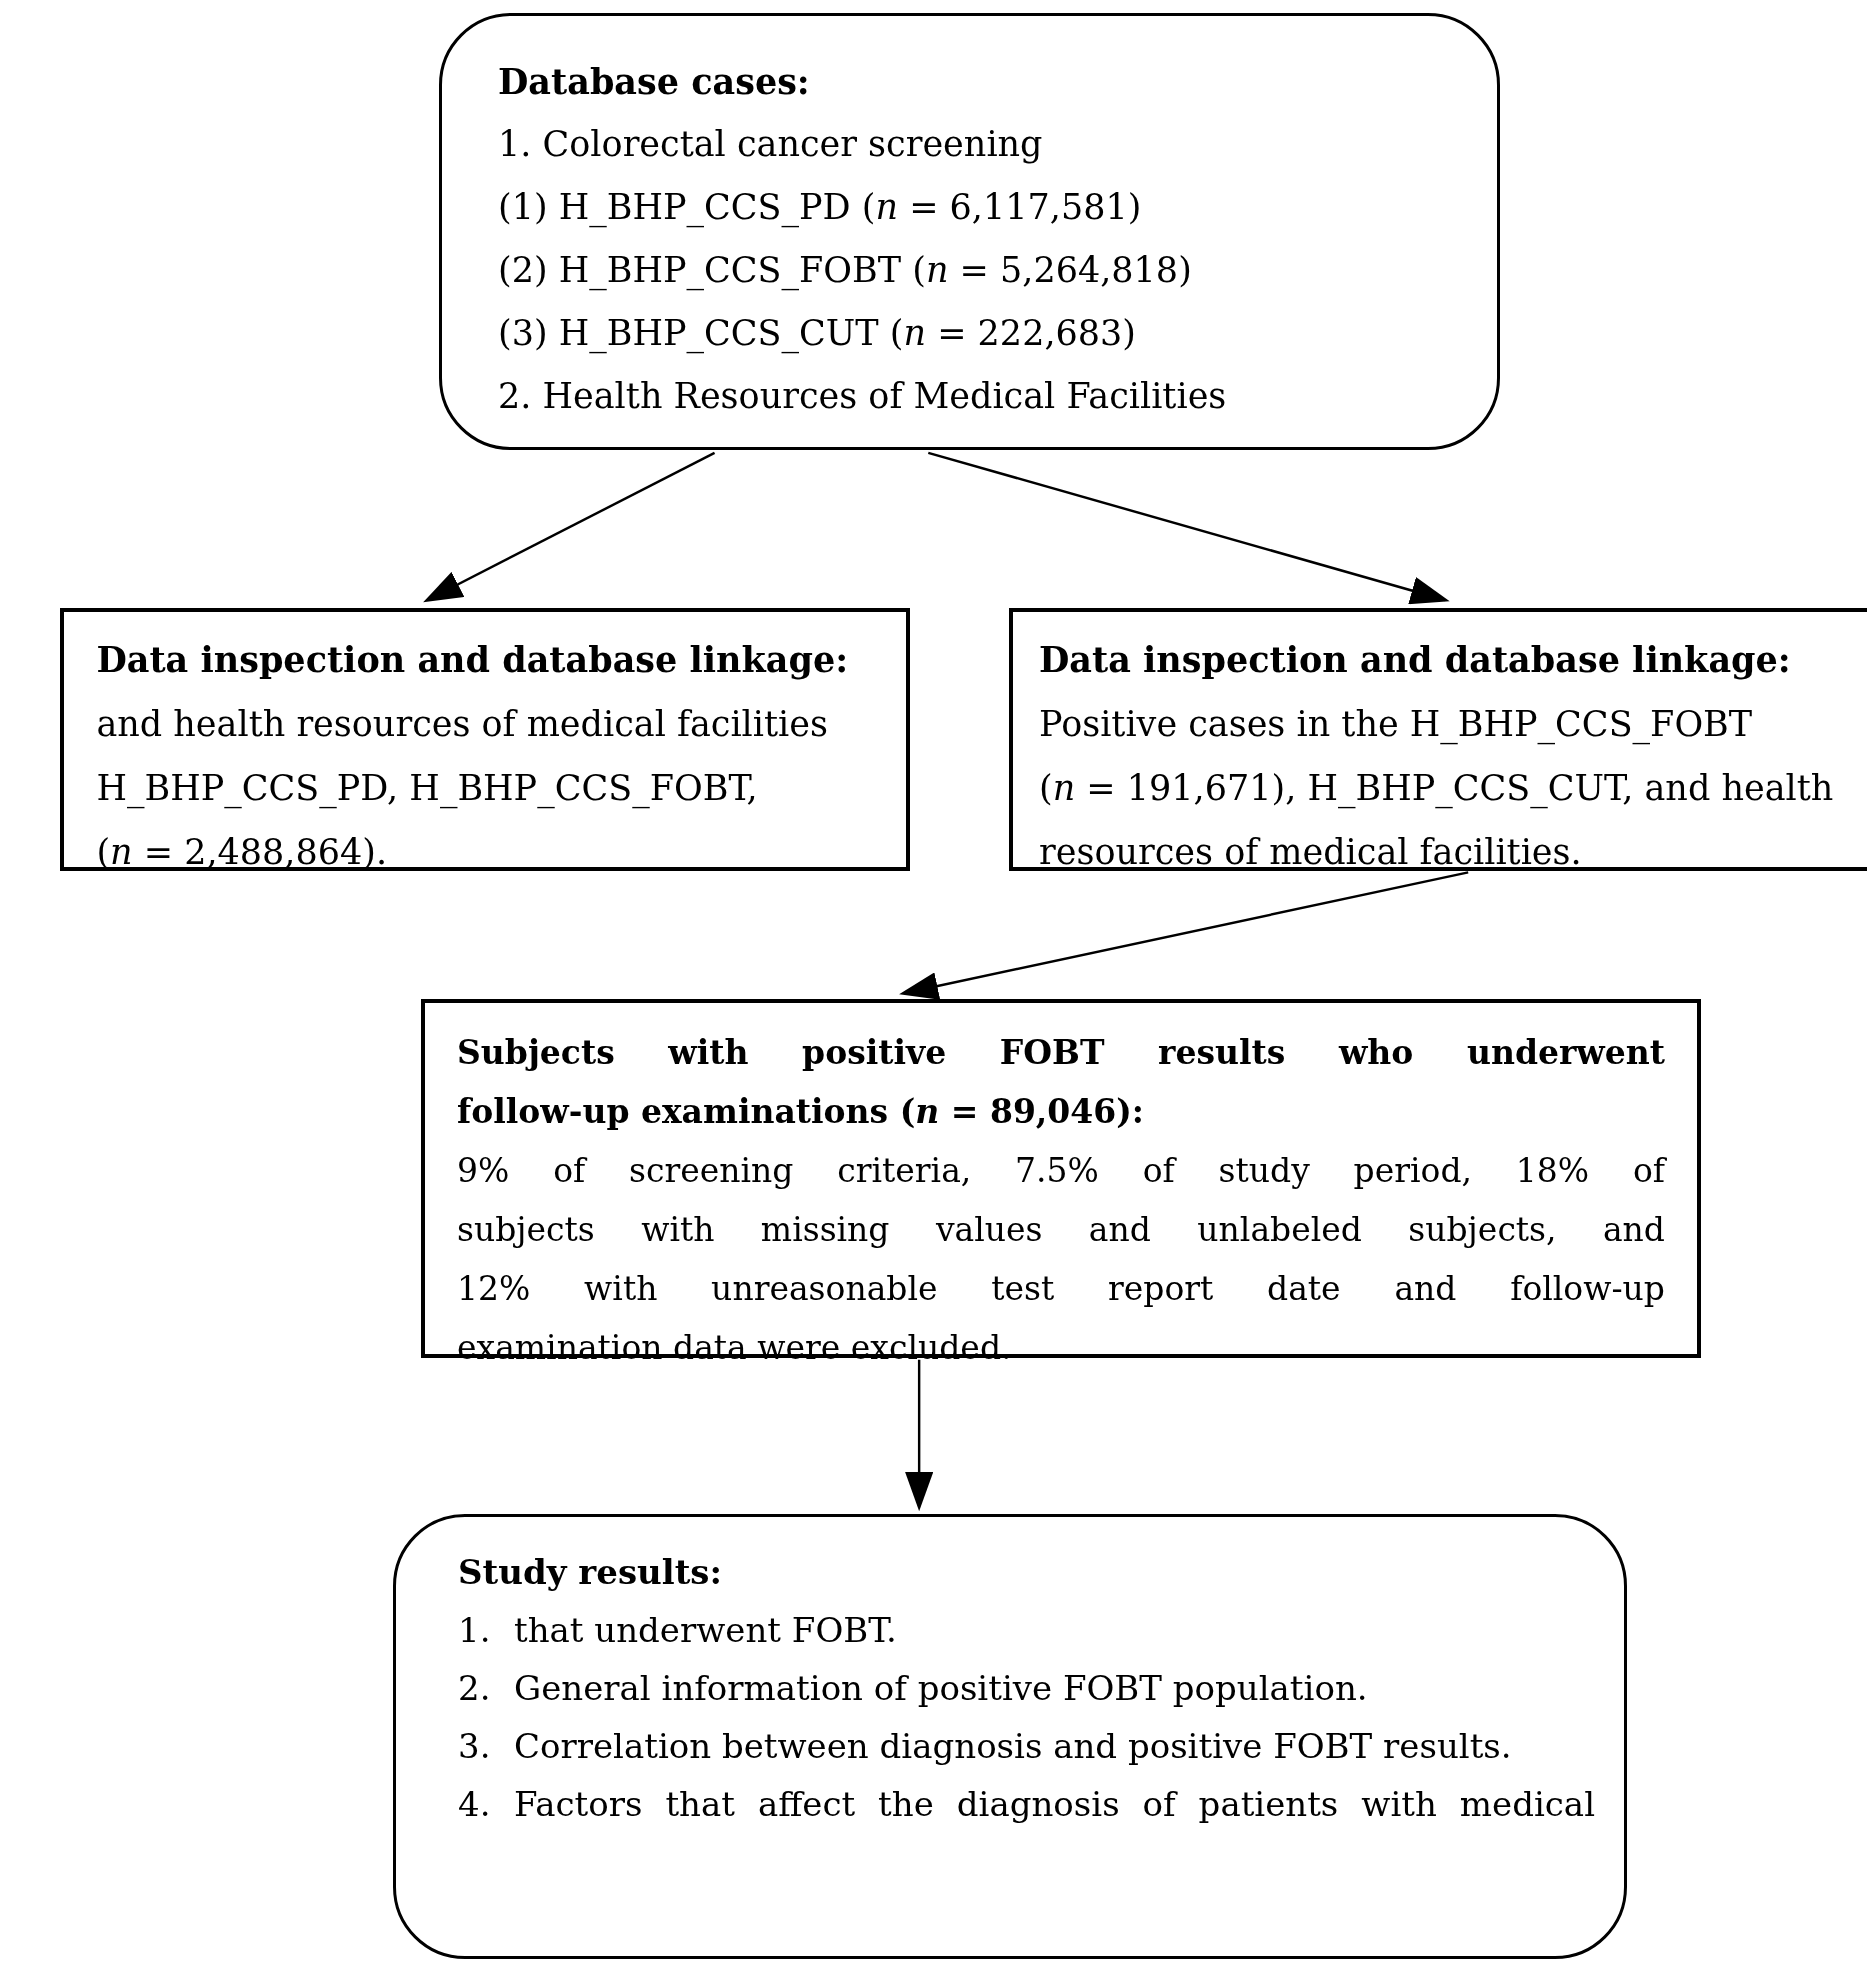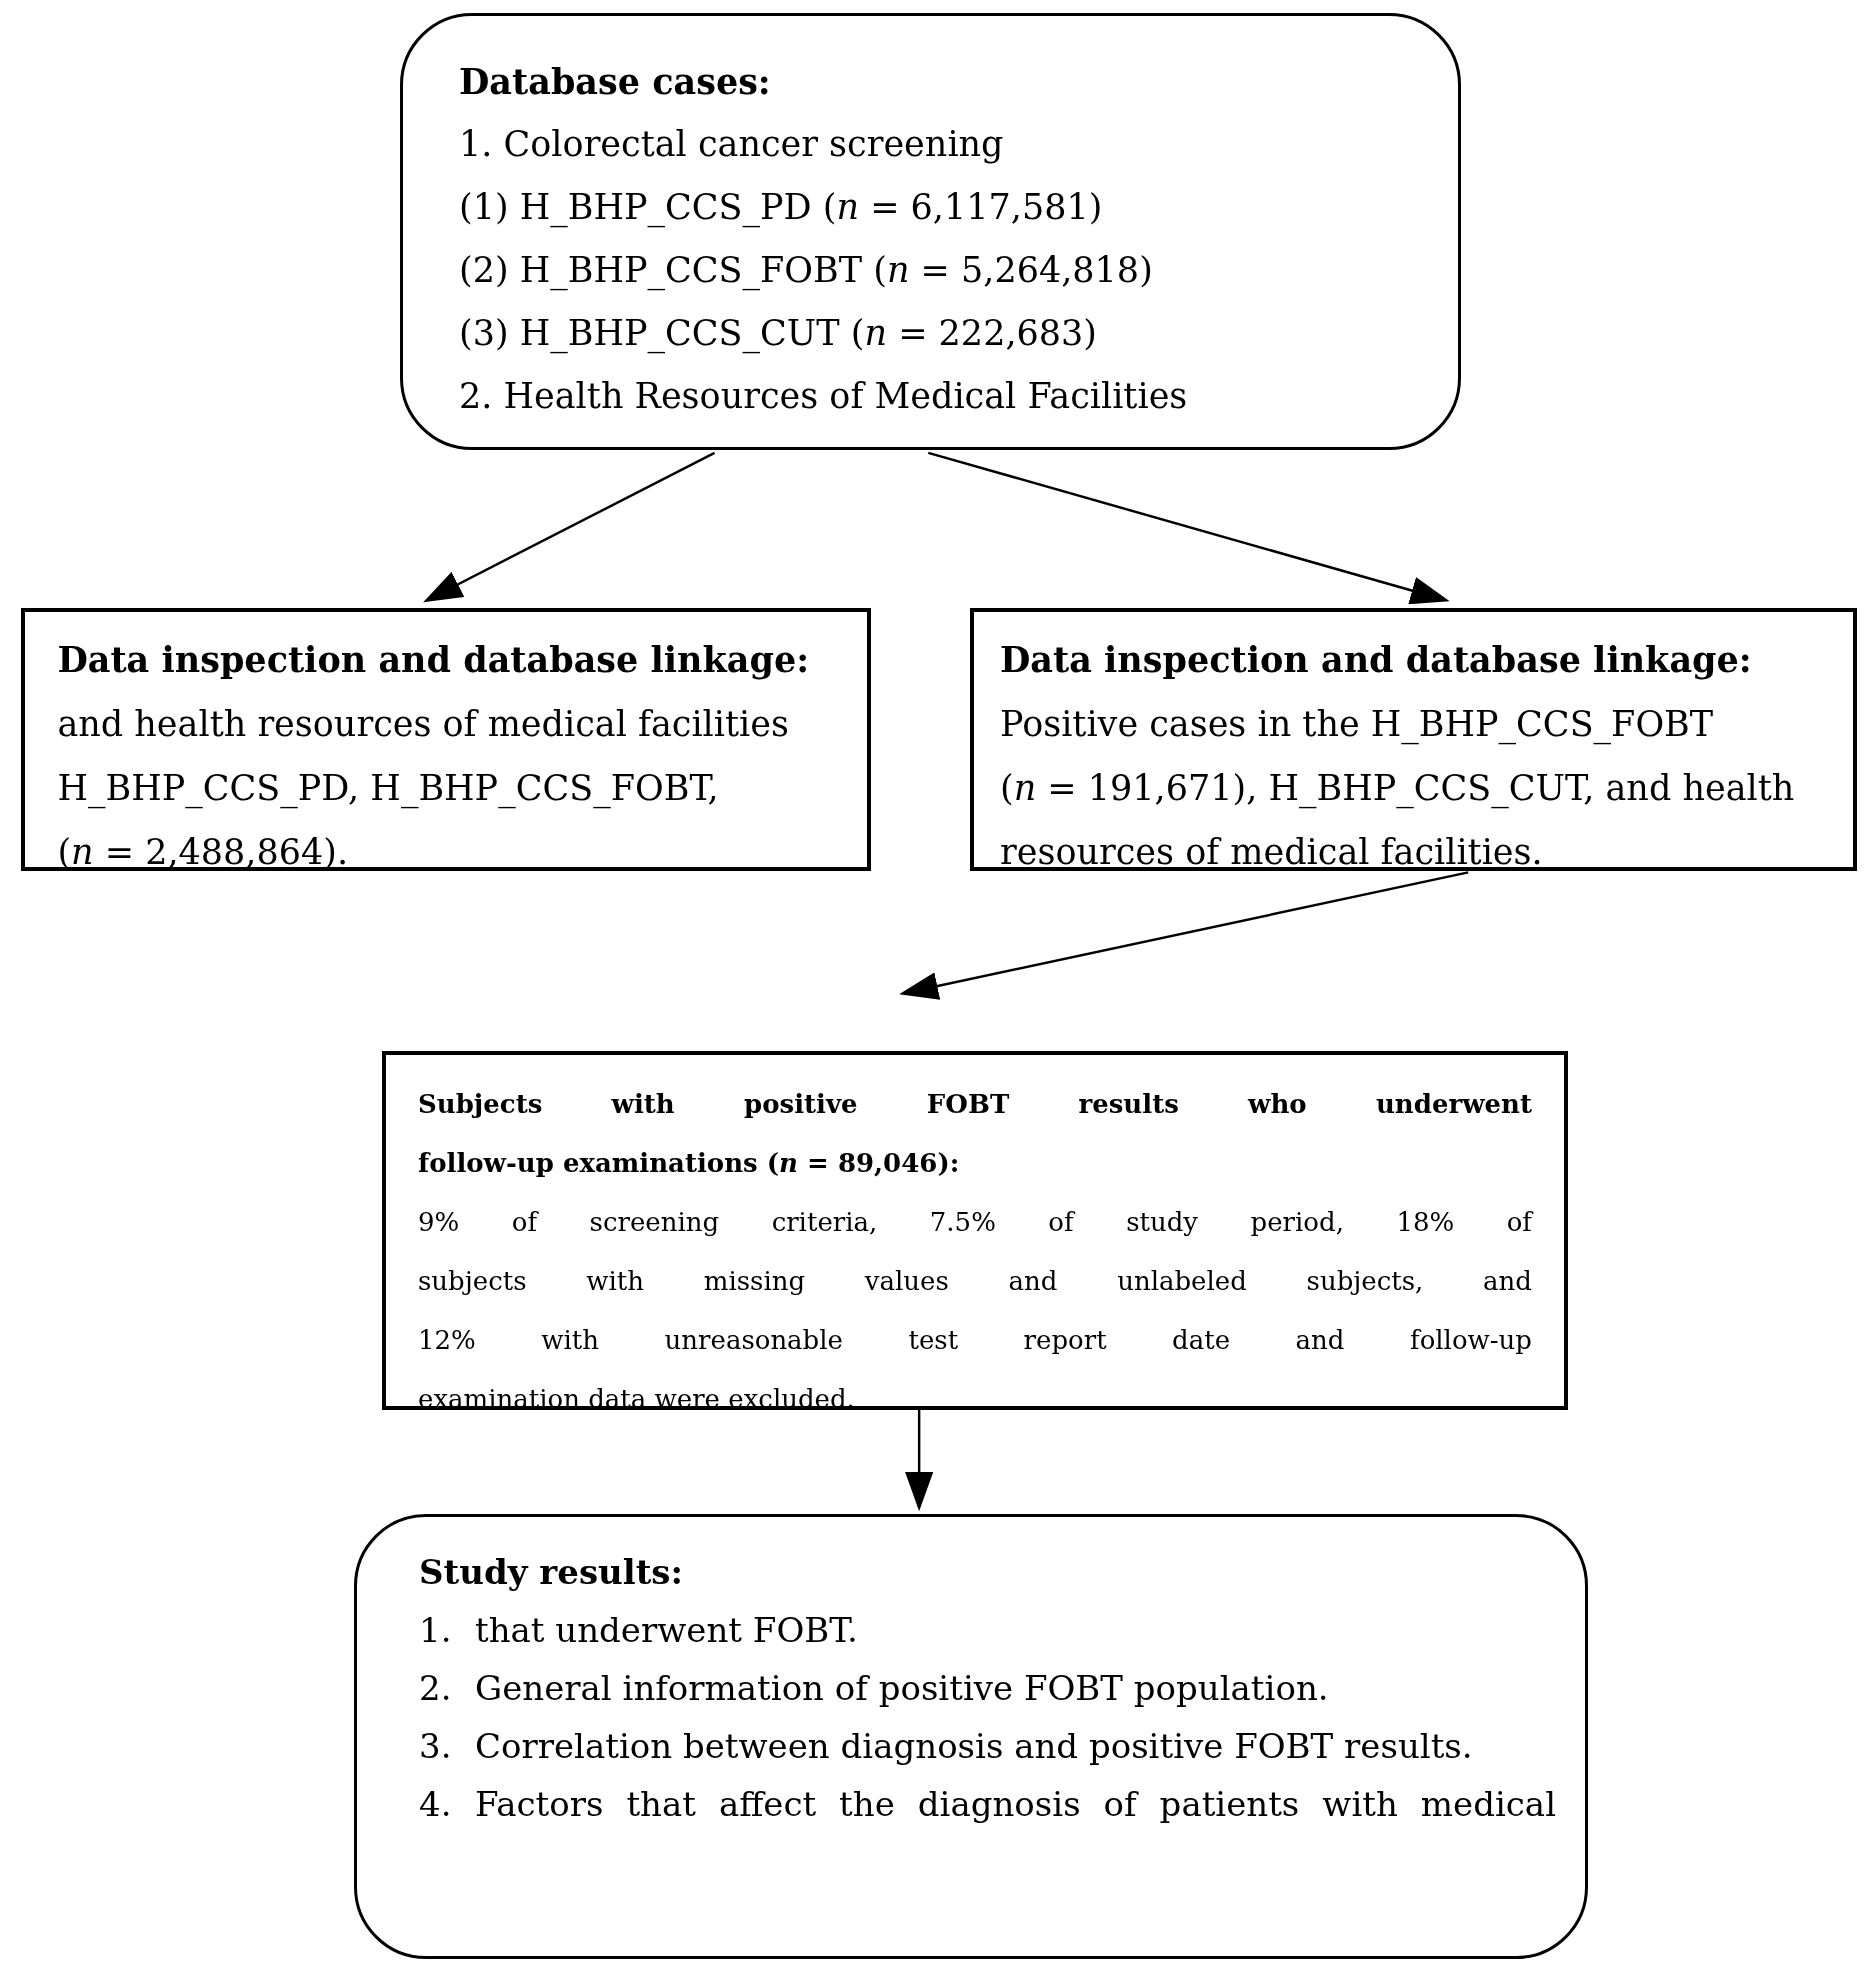--- a/index.html
+++ b/index.html
@@ -1,32 +1,32 @@
 <!DOCTYPE html>
 <html style="font-size:9.8px"><head>
 <meta charset="utf-8">
 <style>
   html,body { margin:0; padding:0; background:#ffffff; }
   .stage {
     position:relative; width:1867px; height:1975px; background:#ffffff;
     font-family:"DejaVu Serif","Liberation Serif",serif; color:#000;
   }
   .box {
-    position:absolute; box-sizing:border-box; background:#ffffff;
+    position:absolute; box-sizing:border-box; background:#ffffff;margin-left:39px;
   }
   .rect  { border:4.3px solid #000; }
   .round { border:3.7px solid #000; border-radius:72px; }
   .line { white-space:nowrap; }
   .line.j { white-space:nowrap; text-align:justify; text-align-last:justify; }
   .line.b { font-weight:bold; }
   .line i { font-style:italic; }
   #box-top    { left:400px;  top:13px;   width:1061px; height:437px; padding:34px 37px 0 56px; font-size:35px; line-height:63px; }
   #box-left   { left:21.4px;   top:608px;  width:850px; height:263px; padding:16px 27.5px 0 32px;  font-size:35px; line-height:64px; }
   #box-right  { left:970px; top:608px;  width:887px; height:263px; padding:16px 24.4px 0 26px;  font-size:35px; line-height:64px; }
-  #box-center { left:382px;  top:1051px; width:1186px; height:359px; padding:19.5px 32px 0 32px;  font-size:26px; line-height:59px; }
+  #box-center { left:382px;  top:999px; width:1280px; height:359px; padding:19.5px 32px 0 32px;  font-size:33px; line-height:59px; }
   #box-bottom { left:354px;  top:1514px; width:1234px; height:445px; padding:26px 29px 0 62px; font-size:34px; line-height:58px; }
   .item { display:flex; align-items:flex-start; }
   .item .num { flex:0 0 56px; }
   .item .itext { flex:1 1 auto; min-width:0; }
   svg.wires { position:absolute; left:0; top:0; width:1867px; height:1975px; }
 </style>
 </head>
 <body>
 
 <div class="stage">

